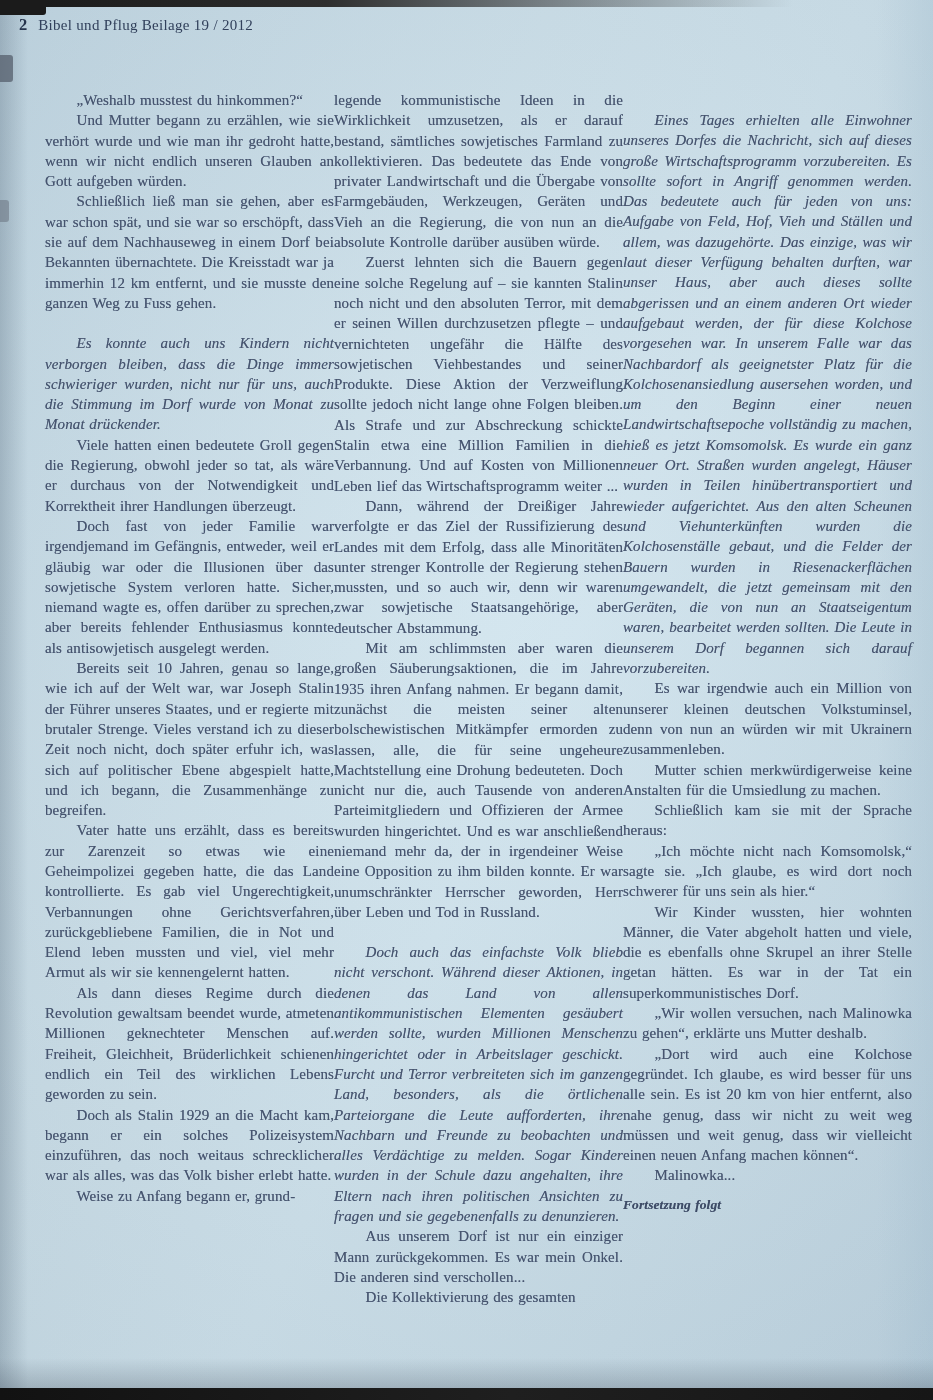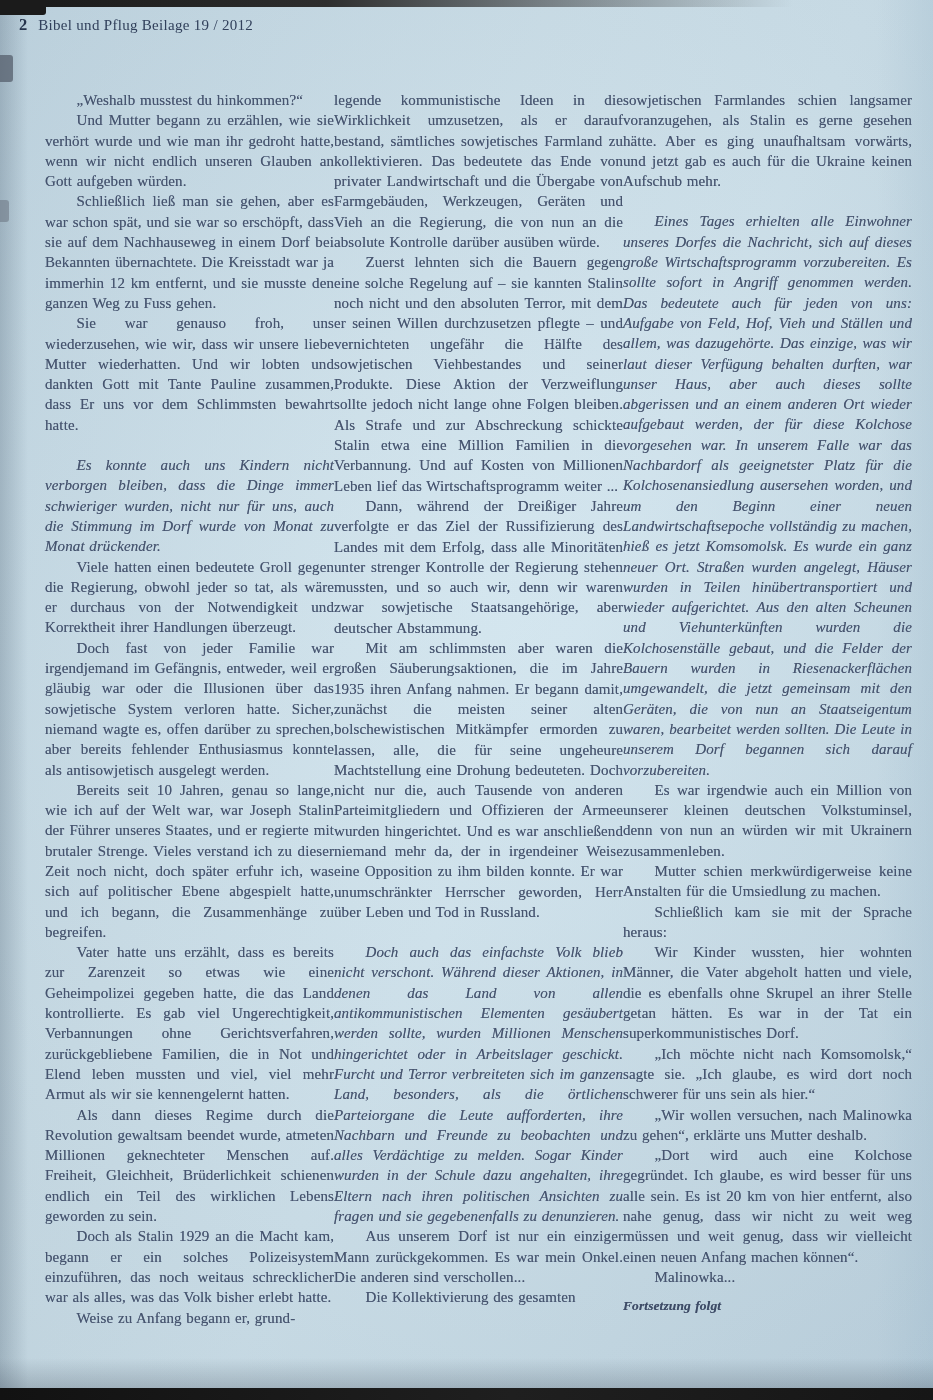--- a/index.html
+++ b/index.html
@@ -81,47 +81,45 @@
   <div class="header">
     <span class="page-number">2</span>
     <span class="page-title">Bibel und Pflug Beilage 19 / 2012</span>
   </div>
 
   <div class="columns">
     <div class="col">
         <p class="para">„Weshalb musstest du hinkommen?“</p>
         <p class="para">Und Mutter begann zu erzählen, wie sie verhört wurde und wie man ihr gedroht hatte, wenn wir nicht endlich unseren Glauben an Gott aufgeben würden.</p>
         <p class="para">Schließlich ließ man sie gehen, aber es war schon spät, und sie war so erschöpft, dass sie auf dem Nachhauseweg in einem Dorf bei Bekannten übernachtete. Die Kreisstadt war ja immerhin 12 km entfernt, und sie musste den ganzen Weg zu Fuss gehen.</p>
-        <p class="para">Sie war genauso froh, uns wiederzusehen, wie wir, dass wir unsere liebe Mutter wiederhatten. Und wir lobten und dankten Gott mit Tante Pauline zusammen, dass Er uns vor dem Schlimmsten bewahrt hatte.</p>
         <p class="para gap">Es konnte auch uns Kindern nicht verborgen bleiben, dass die Dinge immer schwieriger wurden, nicht nur für uns, auch die Stimmung im Dorf wurde von Monat zu Monat drückender.</p>
         <p class="para">Viele hatten einen bedeutete Groll gegen die Regierung, obwohl jeder so tat, als wäre er durchaus von der Notwendigkeit und Korrektheit ihrer Handlungen überzeugt.</p>
         <p class="para">Doch fast von jeder Familie war irgendjemand im Gefängnis, entweder, weil er gläubig war oder die Illusionen über das sowjetische System verloren hatte. Sicher, niemand wagte es, offen darüber zu sprechen, aber bereits fehlender Enthusiasmus konnte als antisowjetisch ausgelegt werden.</p>
         <p class="para">Bereits seit 10 Jahren, genau so lange, wie ich auf der Welt war, war Joseph Stalin der Führer unseres Staates, und er regierte mit brutaler Strenge. Vieles verstand ich zu dieser Zeit noch nicht, doch später erfuhr ich, was sich auf politischer Ebene abgespielt hatte, und ich begann, die Zusammenhänge zu begreifen.</p>
         <p class="para">Vater hatte uns erzählt, dass es bereits zur Zarenzeit so etwas wie eine Geheimpolizei gegeben hatte, die das Land kontrollierte. Es gab viel Ungerechtigkeit, Verbannungen ohne Gerichtsverfahren, zurückgebliebene Familien, die in Not und Elend leben mussten und viel, viel mehr Armut als wir sie kennengelernt hatten.</p>
         <p class="para">Als dann dieses Regime durch die Revolution gewaltsam beendet wurde, atmeten Millionen geknechteter Menschen auf. Freiheit, Gleichheit, Brüderlichkeit schienen endlich ein Teil des wirklichen Lebens geworden zu sein.</p>
         <p class="para">Doch als Stalin 1929 an die Macht kam, begann er ein solches Polizeisystem einzuführen, das noch weitaus schrecklicher war als alles, was das Volk bisher erlebt hatte.</p>
         <p class="para">Weise zu Anfang begann er, grund-</p>
       </div>
     <div class="col">
         <p class="para cont">legende kommunistische Ideen in die Wirklichkeit umzusetzen, als er darauf bestand, sämtliches sowjetisches Farmland zu kollektivieren. Das bedeutete das Ende von privater Landwirtschaft und die Übergabe von Farmgebäuden, Werkzeugen, Geräten und Vieh an die Regierung, die von nun an die absolute Kontrolle darüber ausüben würde.</p>
         <p class="para">Zuerst lehnten sich die Bauern gegen eine solche Regelung auf – sie kannten Stalin noch nicht und den absoluten Terror, mit dem er seinen Willen durchzusetzen pflegte – und vernichteten ungefähr die Hälfte des sowjetischen Viehbestandes und seiner Produkte. Diese Aktion der Verzweiflung sollte jedoch nicht lange ohne Folgen bleiben. Als Strafe und zur Abschreckung schickte Stalin etwa eine Million Familien in die Verbannung. Und auf Kosten von Millionen Leben lief das Wirtschaftsprogramm weiter ...</p>
         <p class="para">Dann, während der Dreißiger Jahre verfolgte er das Ziel der Russifizierung des Landes mit dem Erfolg, dass alle Minoritäten unter strenger Kontrolle der Regierung stehen mussten, und so auch wir, denn wir waren zwar sowjetische Staatsangehörige, aber deutscher Abstammung.</p>
         <p class="para">Mit am schlimmsten aber waren die großen Säuberungsaktionen, die im Jahre 1935 ihren Anfang nahmen. Er begann damit, zunächst die meisten seiner alten bolschewistischen Mitkämpfer ermorden zu lassen, alle, die für seine ungeheure Machtstellung eine Drohung bedeuteten. Doch nicht nur die, auch Tausende von anderen Parteimitgliedern und Offizieren der Armee wurden hingerichtet. Und es war anschließend niemand mehr da, der in irgendeiner Weise eine Opposition zu ihm bilden konnte. Er war unumschränkter Herrscher geworden, Herr über Leben und Tod in Russland.</p>
         <p class="para gap">Doch auch das einfachste Volk blieb nicht verschont. Während dieser Aktionen, in denen das Land von allen antikommunistischen Elementen gesäubert werden sollte, wurden Millionen Menschen hingerichtet oder in Arbeitslager geschickt. Furcht und Terror verbreiteten sich im ganzen Land, besonders, als die örtlichen Parteiorgane die Leute aufforderten, ihre Nachbarn und Freunde zu beobachten und alles Verdächtige zu melden. Sogar Kinder wurden in der Schule dazu angehalten, ihre Eltern nach ihren politischen Ansichten zu fragen und sie gegebenenfalls zu denunzieren.</p>
         <p class="para">Aus unserem Dorf ist nur ein einziger Mann zurückgekommen. Es war mein Onkel. Die anderen sind verschollen...</p>
         <p class="para">Die Kollektivierung des gesamten</p>
       </div>
     <div class="col">
-        <p class="para cont">sowjetischen Farmlandes schien langsamer voranzugehen, als Stalin es gerne gesehen hätte. Aber es ging unaufhaltsam vorwärts, und jetzt gab es auch für die Ukraine keinen Aufschub mehr.</p>
         <p class="para gap">Eines Tages erhielten alle Einwohner unseres Dorfes die Nachricht, sich auf dieses große Wirtschaftsprogramm vorzubereiten. Es sollte sofort in Angriff genommen werden. Das bedeutete auch für jeden von uns: Aufgabe von Feld, Hof, Vieh und Ställen und allem, was dazugehörte. Das einzige, was wir laut dieser Verfügung behalten durften, war unser Haus, aber auch dieses sollte abgerissen und an einem anderen Ort wieder aufgebaut werden, der für diese Kolchose vorgesehen war. In unserem Falle war das Nachbardorf als geeignetster Platz für die Kolchosenansiedlung ausersehen worden, und um den Beginn einer neuen Landwirtschaftsepoche vollständig zu machen, hieß es jetzt Komsomolsk. Es wurde ein ganz neuer Ort. Straßen wurden angelegt, Häuser wurden in Teilen hinübertransportiert und wieder aufgerichtet. Aus den alten Scheunen und Viehunterkünften wurden die Kolchosenställe gebaut, und die Felder der Bauern wurden in Riesenackerflächen umgewandelt, die jetzt gemeinsam mit den Geräten, die von nun an Staatseigentum waren, bearbeitet werden sollten. Die Leute in unserem Dorf begannen sich darauf vorzubereiten.</p>
         <p class="para">Es war irgendwie auch ein Million von unserer kleinen deutschen Volkstuminsel, denn von nun an würden wir mit Ukrainern zusammenleben.</p>
         <p class="para">Mutter schien merkwürdigerweise keine Anstalten für die Umsiedlung zu machen.</p>
         <p class="para">Schließlich kam sie mit der Sprache heraus:</p>
+        <p class="para">„Ich möchte nicht nach Komsomolsk,“ sagte sie. „Ich glaube, es wird dort noch schwerer für uns sein als hier.“</p>
         <p class="para">Wir Kinder wussten, hier wohnten Männer, die Vater abgeholt hatten und viele, die es ebenfalls ohne Skrupel an ihrer Stelle getan hätten. Es war in der Tat ein superkommunistisches Dorf.</p>
-        <p class="para">„Ich möchte nicht nach Komsomolsk,“ sagte sie. „Ich glaube, es wird dort noch schwerer für uns sein als hier.“</p>
         <p class="para">„Wir wollen versuchen, nach Malinowka zu gehen“, erklärte uns Mutter deshalb.</p>
         <p class="para">„Dort wird auch eine Kolchose gegründet. Ich glaube, es wird besser für uns alle sein. Es ist 20 km von hier entfernt, also nahe genug, dass wir nicht zu weit weg müssen und weit genug, dass wir vielleicht einen neuen Anfang machen können“.</p>
         <p class="para">Malinowka...</p>
         <p class="para signature">Fortsetzung folgt</p>
       </div>
   </div>
 
   <div class="artifact top-bar"></div>
   <div class="artifact corner-block"></div>
   <div class="artifact edge-mark-1"></div>

